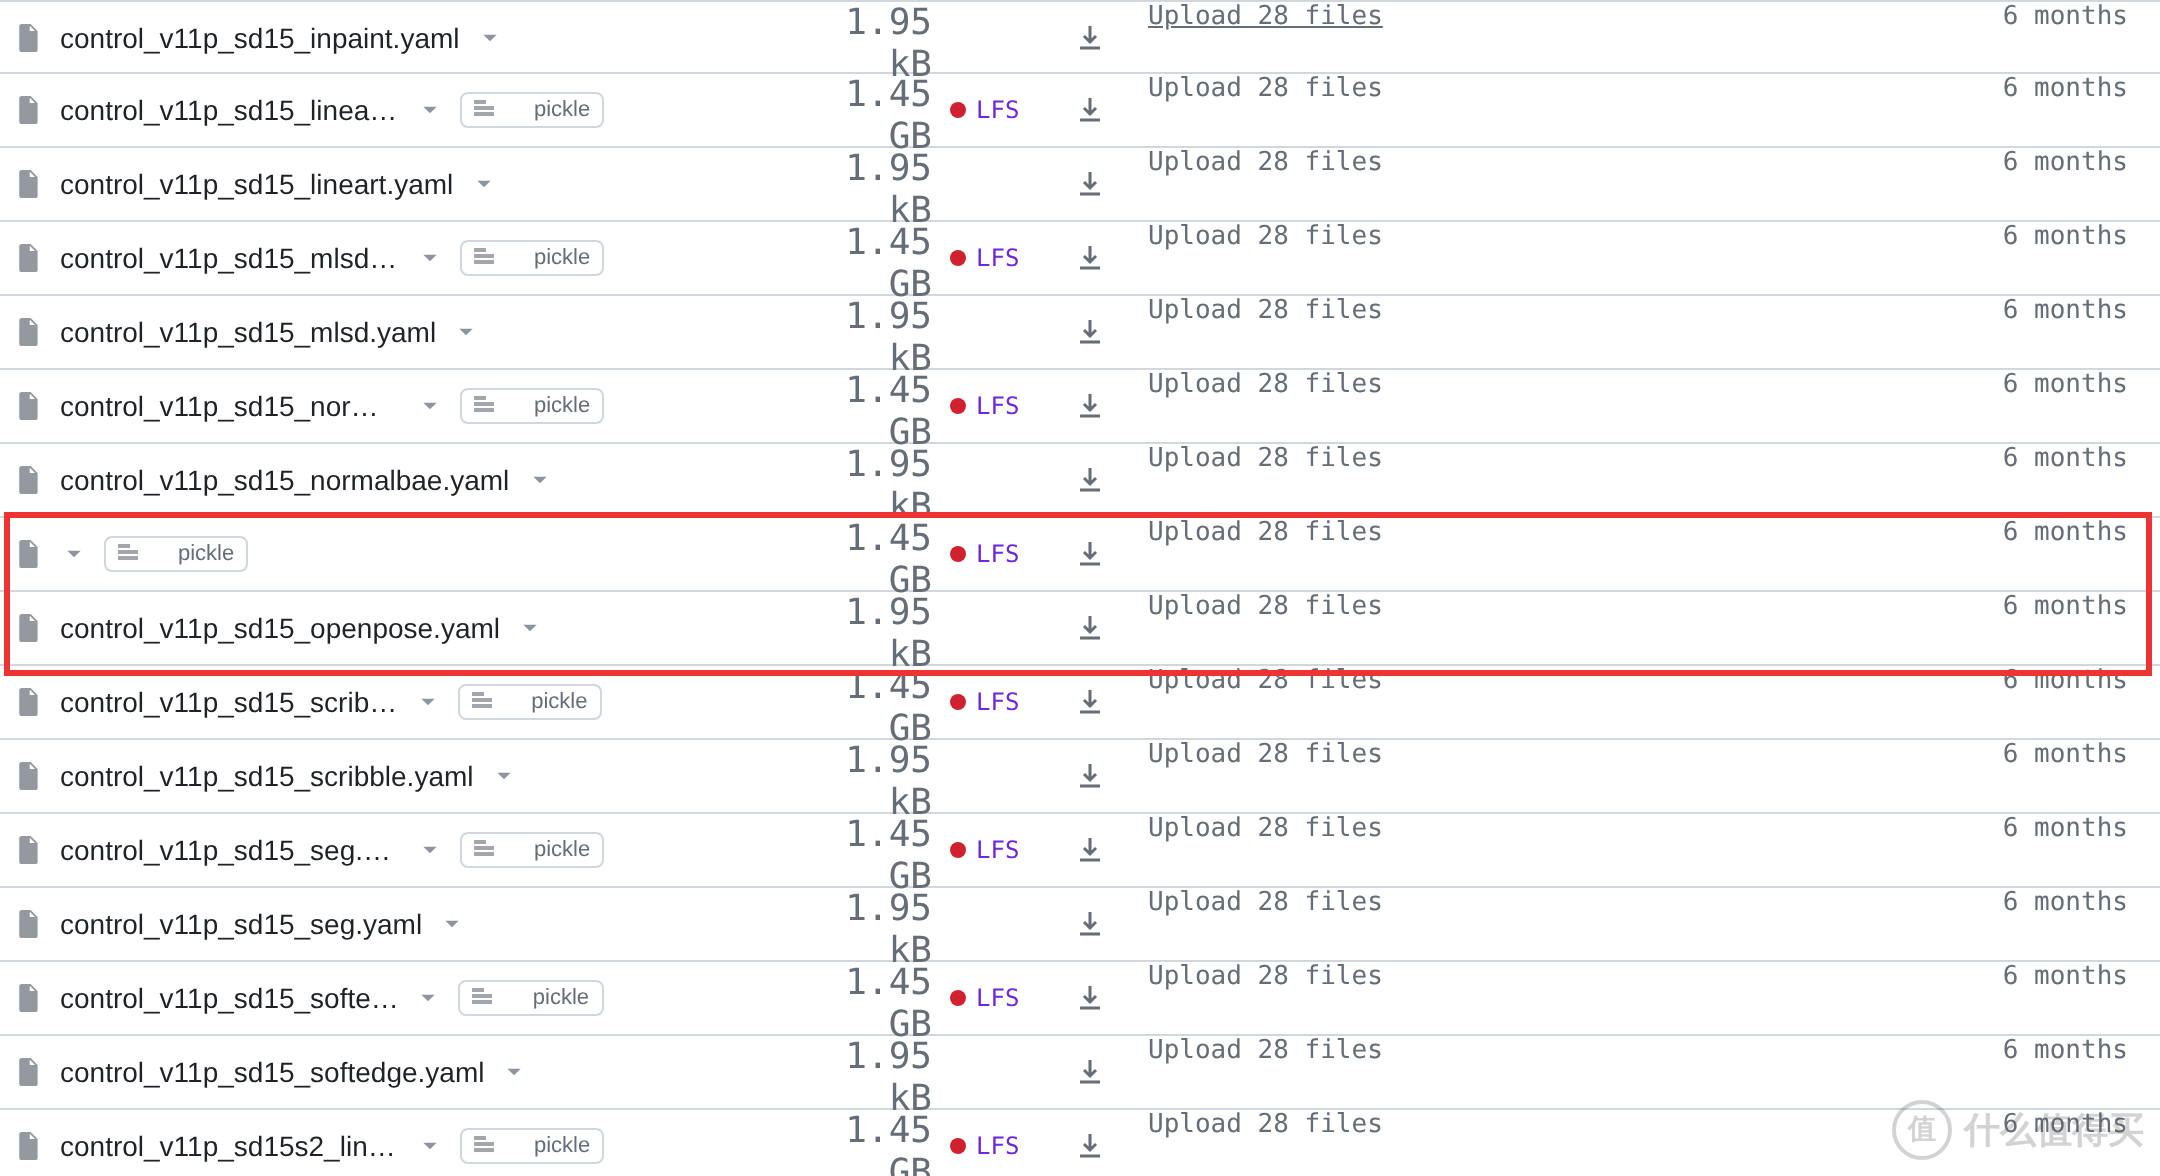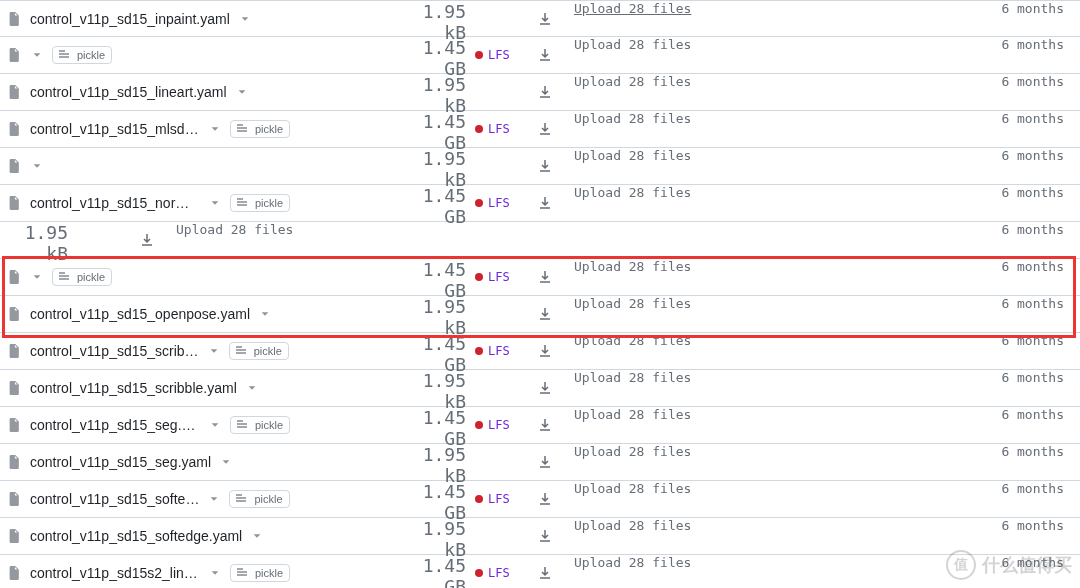--- a/index.html
+++ b/index.html
@@ -5,21 +5,21 @@
 *{margin:0;padding:0;box-sizing:border-box}
 body{font-family:-apple-system,BlinkMacSystemFont,"Segoe UI",Helvetica,Arial,sans-serif;font-size:14px;color:#1f2328;background:#fff;width:1080px;height:588px;overflow:hidden;position:relative}
 .row{display:flex;height:37px;border-bottom:1px solid #d0d7de;padding:0 16px 0 6px}
 .row:first-child{border-top:1px solid #d0d7de}
 .cell-name{display:flex;align-items:center;gap:8px;width:398px;flex-shrink:0}
 .file-ico{width:16px;height:16px;display:flex;align-items:center;justify-content:center;flex-shrink:0;color:#656d76}
 .file-ico svg{width:14px;height:16px}
 .fname{color:#1f2328;white-space:nowrap;overflow:hidden;text-overflow:ellipsis;max-width:170px}
 .chev{width:14px;height:14px;color:#8c959f;display:inline-flex;align-items:center;justify-content:center;flex-shrink:0}
 .chev svg{width:10px;height:10px}
-.pk{display:inline-flex;align-items:center;gap:8px;border:1px solid #d0d7de;border-radius:4px;padding:2px 6px;height:18px;font-size:11px;color:#656d76;flex-shrink:0}
+.pk{display:inline-flex;align-items:center;gap:20px;border:1px solid #d0d7de;border-radius:4px;padding:2px 6px;height:18px;font-size:11px;color:#656d76;flex-shrink:0}
 .pk svg{width:10px;height:10px}
 .cell-size{width:70px;text-align:right;font-family:ui-monospace,SFMono-Regular,Menlo,monospace;font-size:18px;color:#656d76;flex-shrink:0;padding-right:8px}
 .cell-lfs{width:54px;display:flex;align-items:center;gap:4px;font-family:ui-monospace,SFMono-Regular,Menlo,monospace;font-size:12px;color:#6d28d9;flex-shrink:0}
 .lfs-dot{width:10px;height:10px;fill:#cf222e}
 .cell-dl{width:34px;display:flex;justify-content:center;flex-shrink:0}
 .dl{color:#656d76;display:flex;align-items:center}
 .dl svg{width:14px;height:14px}
 .cell-msg{flex:1;font-family:ui-monospace,SFMono-Regular,Menlo,monospace;font-size:13px;color:#656d76;padding-left:12px}
 .cell-msg.u0{text-decoration:underline}
 .cell-time{font-family:ui-monospace,SFMono-Regular,Menlo,monospace;font-size:13px;color:#656d76;flex-shrink:0;text-align:right}
@@ -57,20 +57,21 @@
       <a class="cell-msg u0">Upload 28 files</a>
       <div class="cell-time">6 months</div>
     </div>
     <div class="row">
       <div class="cell-name">
         <span class="file-ico">
           <svg viewBox="0 0 16 16" fill="currentColor">
             <path d="M3 1.5A1.5 1.5 0 0 1 4.5 0h5l4 4v10.5A1.5 1.5 0 0 1 12 16H4.5A1.5 1.5 0 0 1 3 14.5v-13zM9 1v3h3L9 1z" opacity=".7"></path>
           </svg>
         </span>
+        <a class="fname">control_v11p_sd15_linear…</a>
         <span class="chev">
           <svg viewBox="0 0 12 12" fill="currentColor">
             <path d="M6 8L2 4h8z"></path>
           </svg>
         </span>
         <span class="pk">
           <svg viewBox="0 0 10 10" fill="currentColor">
             <rect x="0" y="3" width="10" height="2" opacity=".6"></rect>
             <rect x="0" y="6" width="10" height="2" opacity=".6"></rect>
             <rect x="0" y="0" width="6" height="2" opacity=".6"></rect>
@@ -160,20 +161,21 @@
       <a class="cell-msg">Upload 28 files</a>
       <div class="cell-time">6 months</div>
     </div>
     <div class="row">
       <div class="cell-name">
         <span class="file-ico">
           <svg viewBox="0 0 16 16" fill="currentColor">
             <path d="M3 1.5A1.5 1.5 0 0 1 4.5 0h5l4 4v10.5A1.5 1.5 0 0 1 12 16H4.5A1.5 1.5 0 0 1 3 14.5v-13zM9 1v3h3L9 1z" opacity=".7"></path>
           </svg>
         </span>
+        <a class="fname" style="max-width: 230px;">control_v11p_sd15_mlsd.yaml</a>
         <span class="chev">
           <svg viewBox="0 0 12 12" fill="currentColor">
             <path d="M6 8L2 4h8z"></path>
           </svg>
         </span>
       </div>
       <div class="cell-size">1.95 kB</div>
       <div class="cell-lfs"></div>
       <div class="cell-dl">
         <a class="dl">
@@ -218,20 +220,33 @@
         <a class="dl">
           <svg viewBox="0 0 14 14" fill="none" stroke="currentColor" stroke-width="1.5">
             <path d="M7 1v8M4 6l3 3 3-3M2 12h10"></path>
           </svg>
         </a>
       </div>
       <a class="cell-msg">Upload 28 files</a>
       <div class="cell-time">6 months</div>
     </div>
     <div class="row">
+      <div class="cell-name">
+        <span class="file-ico">
+          <svg viewBox="0 0 16 16" fill="currentColor">
+            <path d="M3 1.5A1.5 1.5 0 0 1 4.5 0h5l4 4v10.5A1.5 1.5 0 0 1 12 16H4.5A1.5 1.5 0 0 1 3 14.5v-13zM9 1v3h3L9 1z" opacity=".7"></path>
+          </svg>
+        </span>
+        <a class="fname" style="max-width: 230px;">control_v11p_sd15_normalbae.yaml</a>
+        <span class="chev">
+          <svg viewBox="0 0 12 12" fill="currentColor">
+            <path d="M6 8L2 4h8z"></path>
+          </svg>
+        </span>
+      </div>
       <div class="cell-size">1.95 kB</div>
       <div class="cell-lfs"></div>
       <div class="cell-dl">
         <a class="dl">
           <svg viewBox="0 0 14 14" fill="none" stroke="currentColor" stroke-width="1.5">
             <path d="M7 1v8M4 6l3 3 3-3M2 12h10"></path>
           </svg>
         </a>
       </div>
       <a class="cell-msg">Upload 28 files</a>

